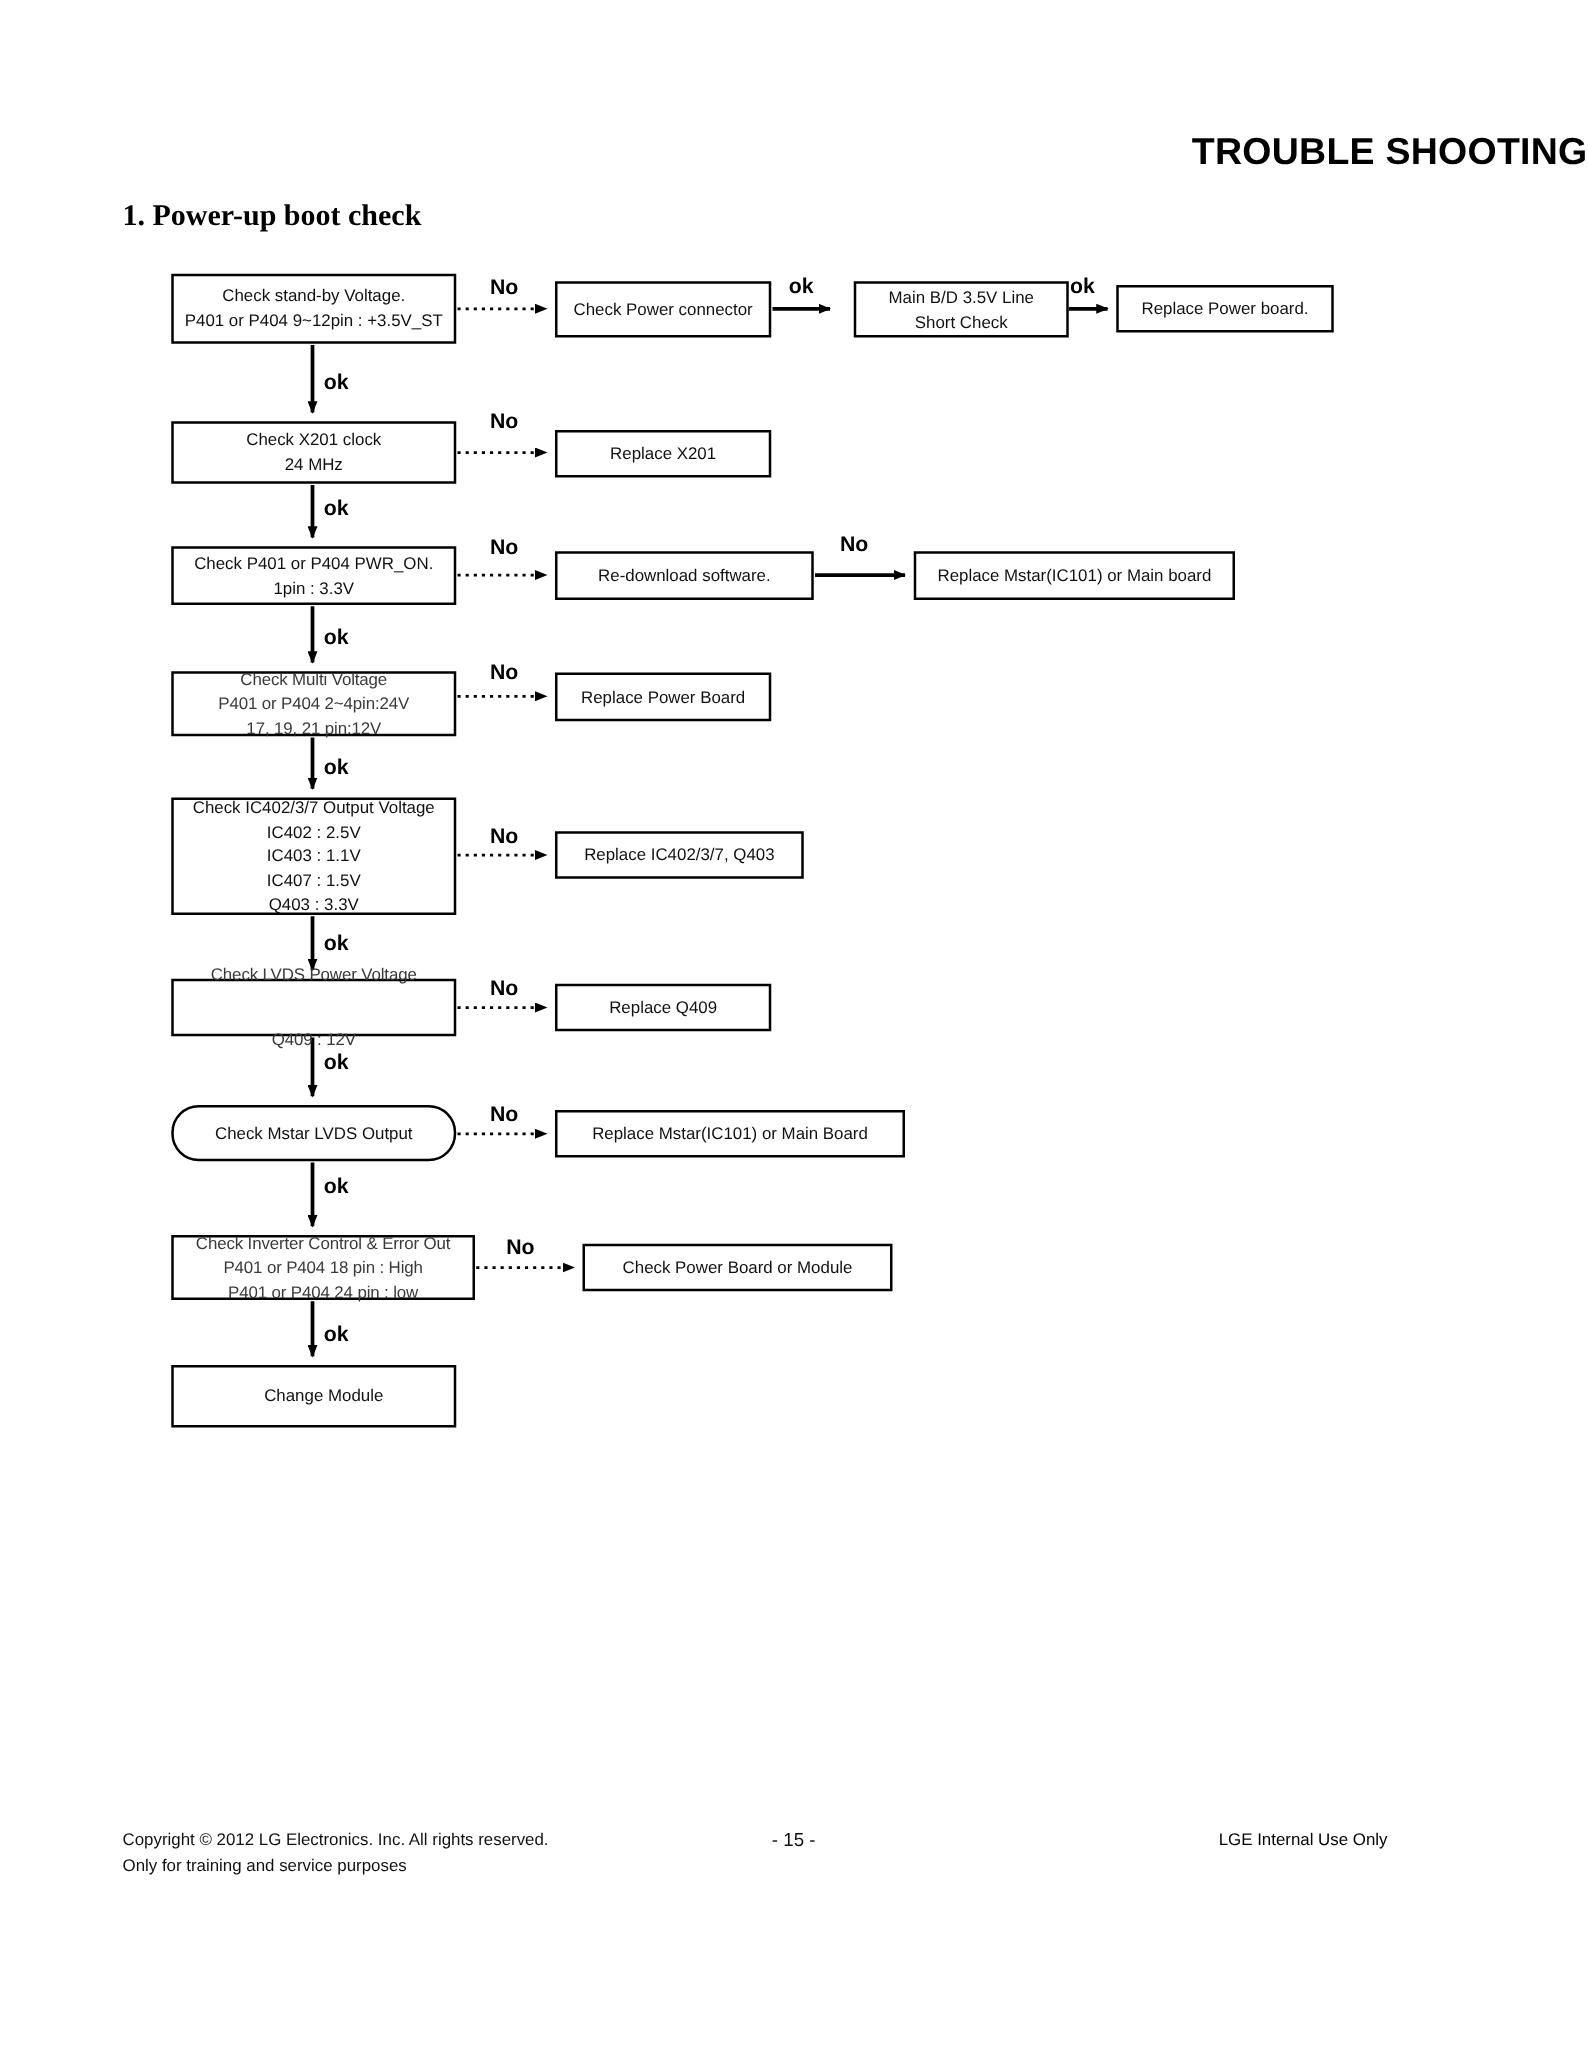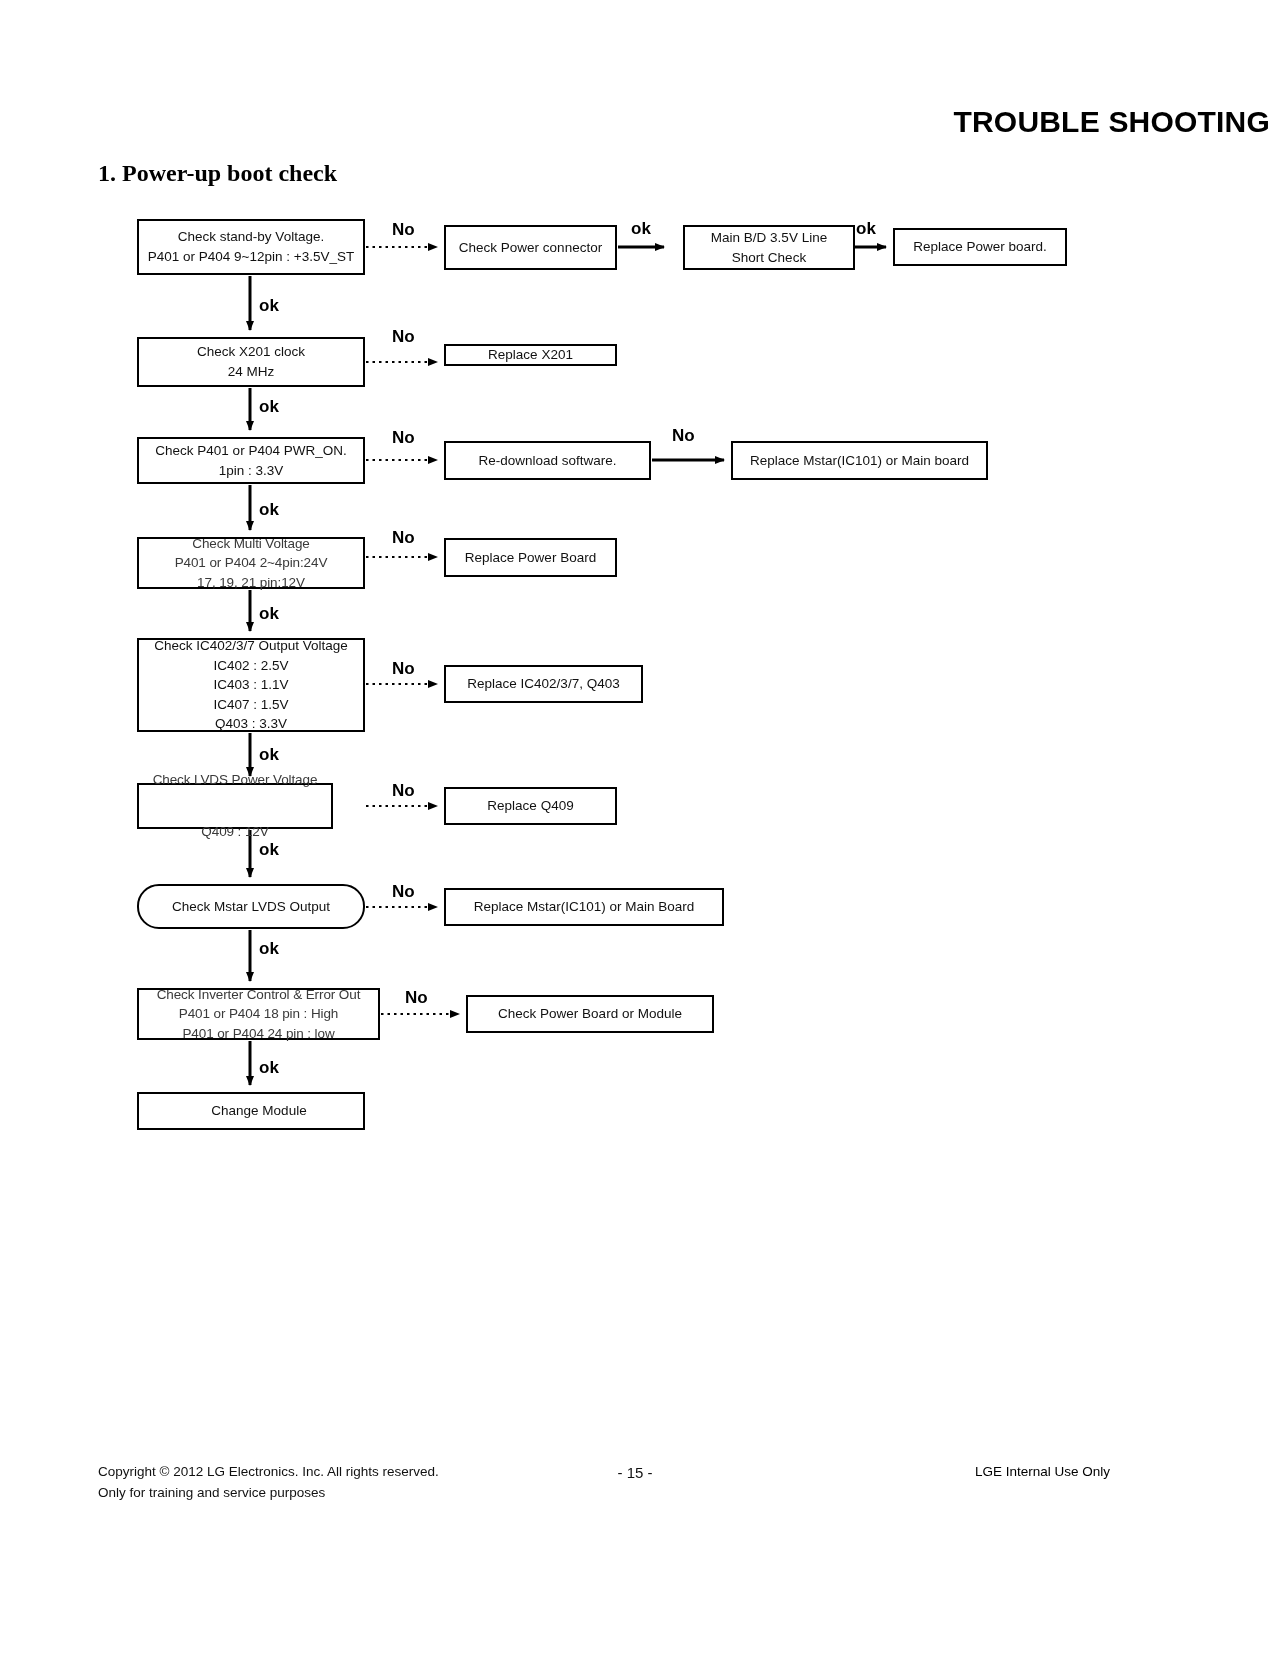--- a/index.html
+++ b/index.html
@@ -198,21 +198,21 @@
 
     <div class="node" style="left:893px; top:228px; width:174px; height:38px;">
       <span class="ln">Replace Power board.</span>
     </div>
 
     <div class="node" style="left:137px; top:337px; width:228px; height:50px;">
       <span class="ln">Check X201 clock</span>
       <span class="ln">24 MHz</span>
     </div>
 
-    <div class="node" style="left:444px; top:344px; width:173px; height:22px;">
+    <div class="node" style="left:444px; top:344px; width:173px; height:38px;">
       <span class="ln">Replace X201</span>
     </div>
 
     <div class="node" style="left:137px; top:437px; width:228px; height:47px;">
       <span class="ln">Check P401 or P404 PWR_ON.</span>
       <span class="ln">1pin : 3.3V</span>
     </div>
 
     <div class="node" style="left:444px; top:441px; width:207px; height:39px;">
       <span class="ln">Re-download software.</span>
@@ -237,21 +237,21 @@
       <span class="ln">IC402 : 2.5V</span>
       <span class="ln">IC403 : 1.1V</span>
       <span class="ln">IC407 : 1.5V</span>
       <span class="ln">Q403 : 3.3V</span>
     </div>
 
     <div class="node" style="left:444px; top:665px; width:199px; height:38px;">
       <span class="ln">Replace IC402/3/7, Q403</span>
     </div>
 
-    <div class="node light" style="left:137px; top:783px; width:196px; height:46px;gap:32px;">
+    <div class="node light" style="left:137px; top:783px; width:228px; height:46px;gap:32px;">
       <span class="ln">Check LVDS Power Voltage</span>
       <span class="ln">Q409 : 12V</span>
     </div>
 
     <div class="node" style="left:444px; top:787px; width:173px; height:38px;">
       <span class="ln">Replace Q409</span>
     </div>
 
     <div class="node" style="left:137px; top:884px; width:228px; height:45px;border-radius:22px;">
       <span class="ln">Check Mstar LVDS Output</span>
@@ -264,21 +264,21 @@
     <div class="node light" style="left:137px; top:988px; width:243px; height:52px;">
       <span class="ln">Check Inverter Control &amp; Error Out</span>
       <span class="ln">P401 or P404 18 pin : High</span>
       <span class="ln">P401 or P404 24 pin : low</span>
     </div>
 
     <div class="node" style="left:466px; top:995px; width:248px; height:38px;">
       <span class="ln">Check Power Board or Module</span>
     </div>
 
-    <div class="node" style="left:137px; top:1092px; width:228px; height:38px;padding-left:20px;">
+    <div class="node" style="left:137px; top:1092px; width:228px; height:50px;padding-left:20px;">
       <span class="ln">Change Module</span>
     </div>
 
     <div class="edge-label" style="left:392px; top:220px;">No</div>
     <div class="edge-label" style="left:631px; top:219px;">ok</div>
     <div class="edge-label" style="left:856px; top:219px;">ok</div>
     <div class="edge-label" style="left:259px; top:296px;">ok</div>
     <div class="edge-label" style="left:392px; top:327px;">No</div>
     <div class="edge-label" style="left:259px; top:397px;">ok</div>
     <div class="edge-label" style="left:392px; top:428px;">No</div>

